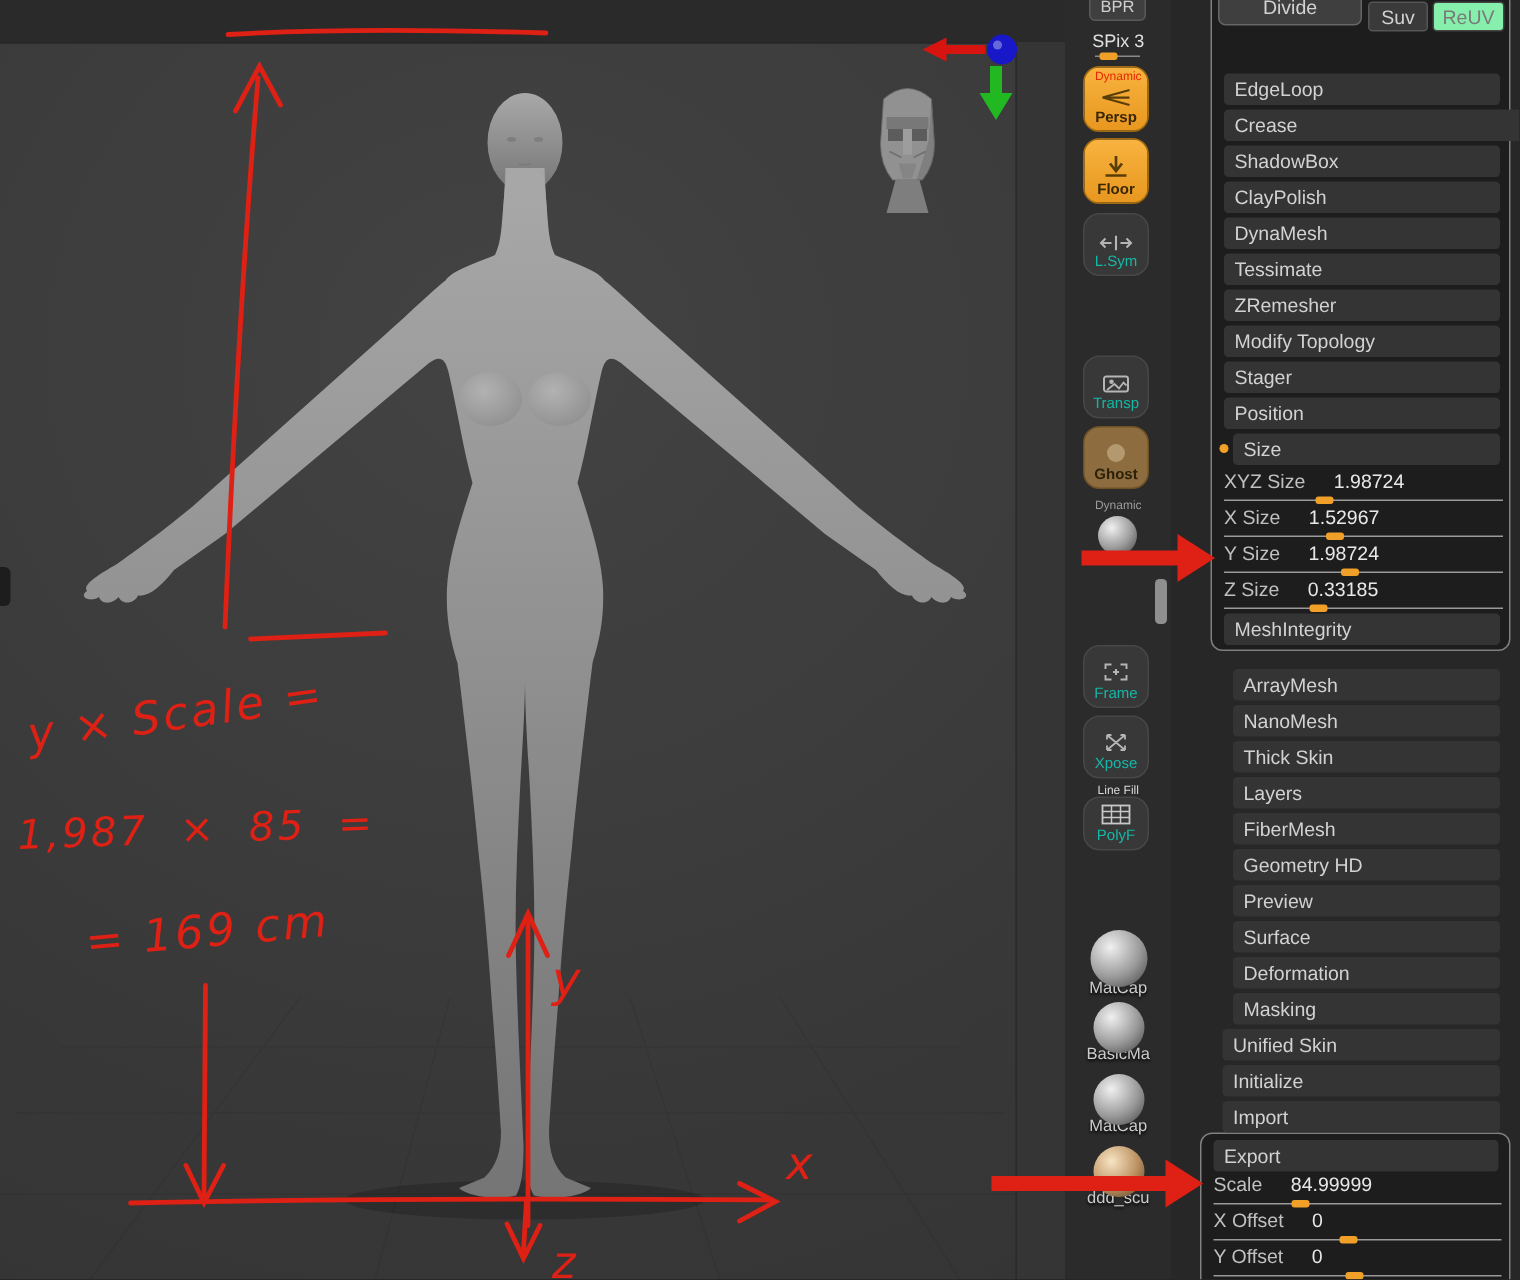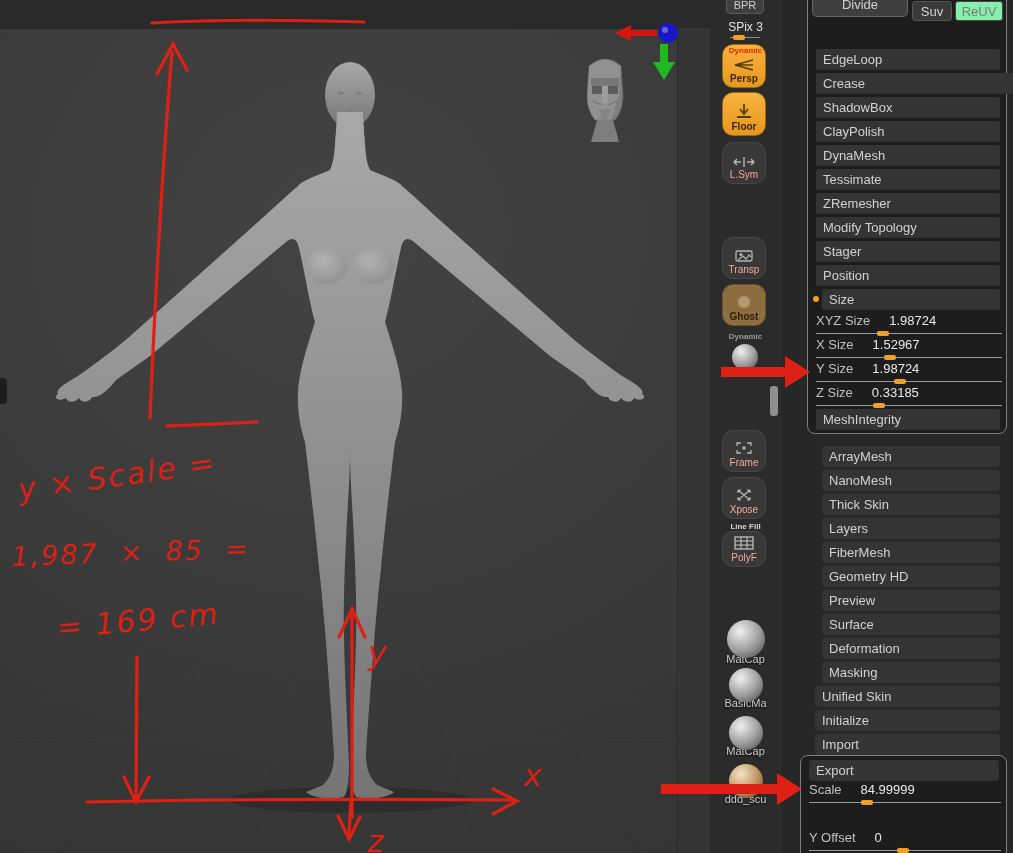--- a/index.html
+++ b/index.html
@@ -16,25 +16,25 @@
 
   svg.layer{position:absolute;left:0;top:0;pointer-events:none}
   #scene{z-index:2}
   #overlay{z-index:60}
 
   
   #shelfbg{position:absolute;left:710px;top:0;width:71px;height:853px;background:#2b2b2b}
   .shelf-btn{position:absolute;left:722px;width:44px;display:flex;flex-direction:column;align-items:center;
     justify-content:flex-end;border-radius:11px;z-index:10;overflow:hidden}
   .shelf-btn.orange{background:linear-gradient(#f8b340,#e8971e);border:1px solid #a06a10;color:#3a2804}
-  .shelf-btn.dark{background:#383838;border:1px solid #474747;color:#fca5a5}
+  .shelf-btn.dark{background:#383838;border:1px solid #474747;color:#14b8a6}
   .shelf-btn.ghostbtn{background:#8d6d3f;border:1px solid #6e5226;color:#2c2109}
   .slabel{font-size:10px;padding:2px 0 3px;font-weight:bold}
   .shelf-btn.dark .slabel{font-weight:normal}
-  .banner{position:absolute;left:710px;width:71px;text-align:center;font-size:8px;font-weight:bold;color:#9a9a9a;z-index:11}
+  .banner{position:absolute;left:710px;width:71px;text-align:center;font-size:8px;font-weight:normal;color:#9a9a9a;z-index:11}
   .banner.red{color:#e82800}
   #bpr{position:absolute;left:726px;top:-10px;width:38px;height:24px;background:#3f3f3f;border:1px solid #5a5a5a;
     border-radius:4px;color:#cfcfcf;font-size:11px;display:flex;align-items:flex-end;justify-content:center;padding-bottom:2px;z-index:10}
   #spixrow{position:absolute;left:710px;top:20px;width:71px;text-align:center;color:#e0e0e0;font-size:12px;z-index:10}
   #spixtrack{position:absolute;left:730px;top:37px;width:30px;height:1px;background:#8a8a8a;z-index:10}
   #spixtrack .shandle{top:-2px}
   .sphere{border-radius:50%;z-index:10}
   .sphere.gray{background:radial-gradient(circle at 35% 30%,#f0f0f0,#9a9a9a 55%,#4a4a4a 95%)}
   .sphere.tan{background:radial-gradient(circle at 35% 30%,#f7e4c4,#bb9060 55%,#5e452a 95%)}
   .mat{position:absolute;left:710px;width:71px;display:flex;flex-direction:column;align-items:center;z-index:10}
@@ -313,20 +313,26 @@
   <button class="pbtn sub2" style="top:734px">Import</button>
 
   <div id="exportbox" class="palbox">
     <button class="pbtn" style="left:8px;top:4px;width:190px">Export</button>
     <div class="srow" style="left:8px;top:26px;width:192px">
       <span class="slbl">Scale</span><span class="sval">84.99999</span>
       <div class="strack">
           <div class="shandle" style="left: 30%;"></div>
         </div>
     </div>
+    <div class="srow" style="left:8px;top:50px;width:192px">
+      <span class="slbl">X Offset</span><span class="sval">0</span>
+      <div class="strack">
+          <div class="shandle" style="left: 47%;"></div>
+        </div>
+    </div>
     <div class="srow" style="left:8px;top:74px;width:192px">
       <span class="slbl">Y Offset</span><span class="sval">0</span>
       <div class="strack">
           <div class="shandle" style="left: 49%;"></div>
         </div>
     </div>
   </div>
 
   <svg id="overlay" class="layer" width="1013" height="853">
     <g stroke="#de2114" stroke-width="3.2" fill="none" stroke-linecap="round">

